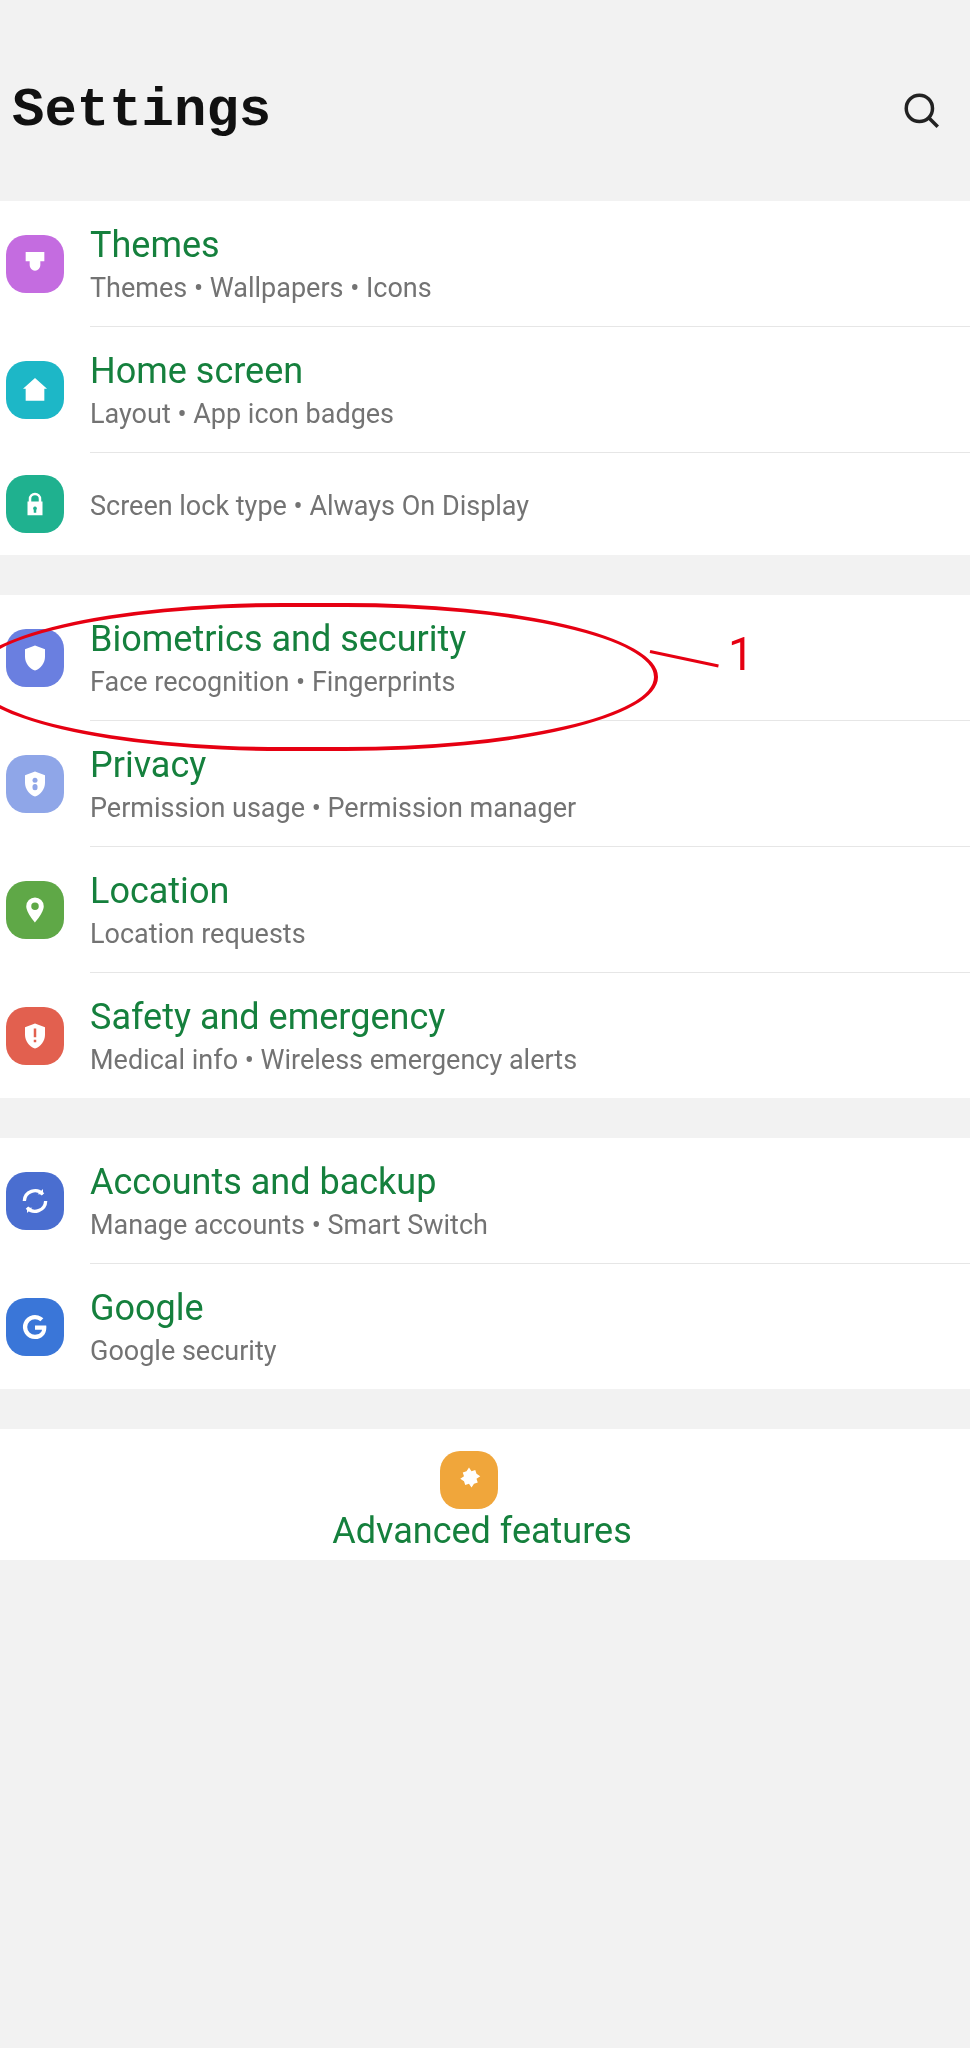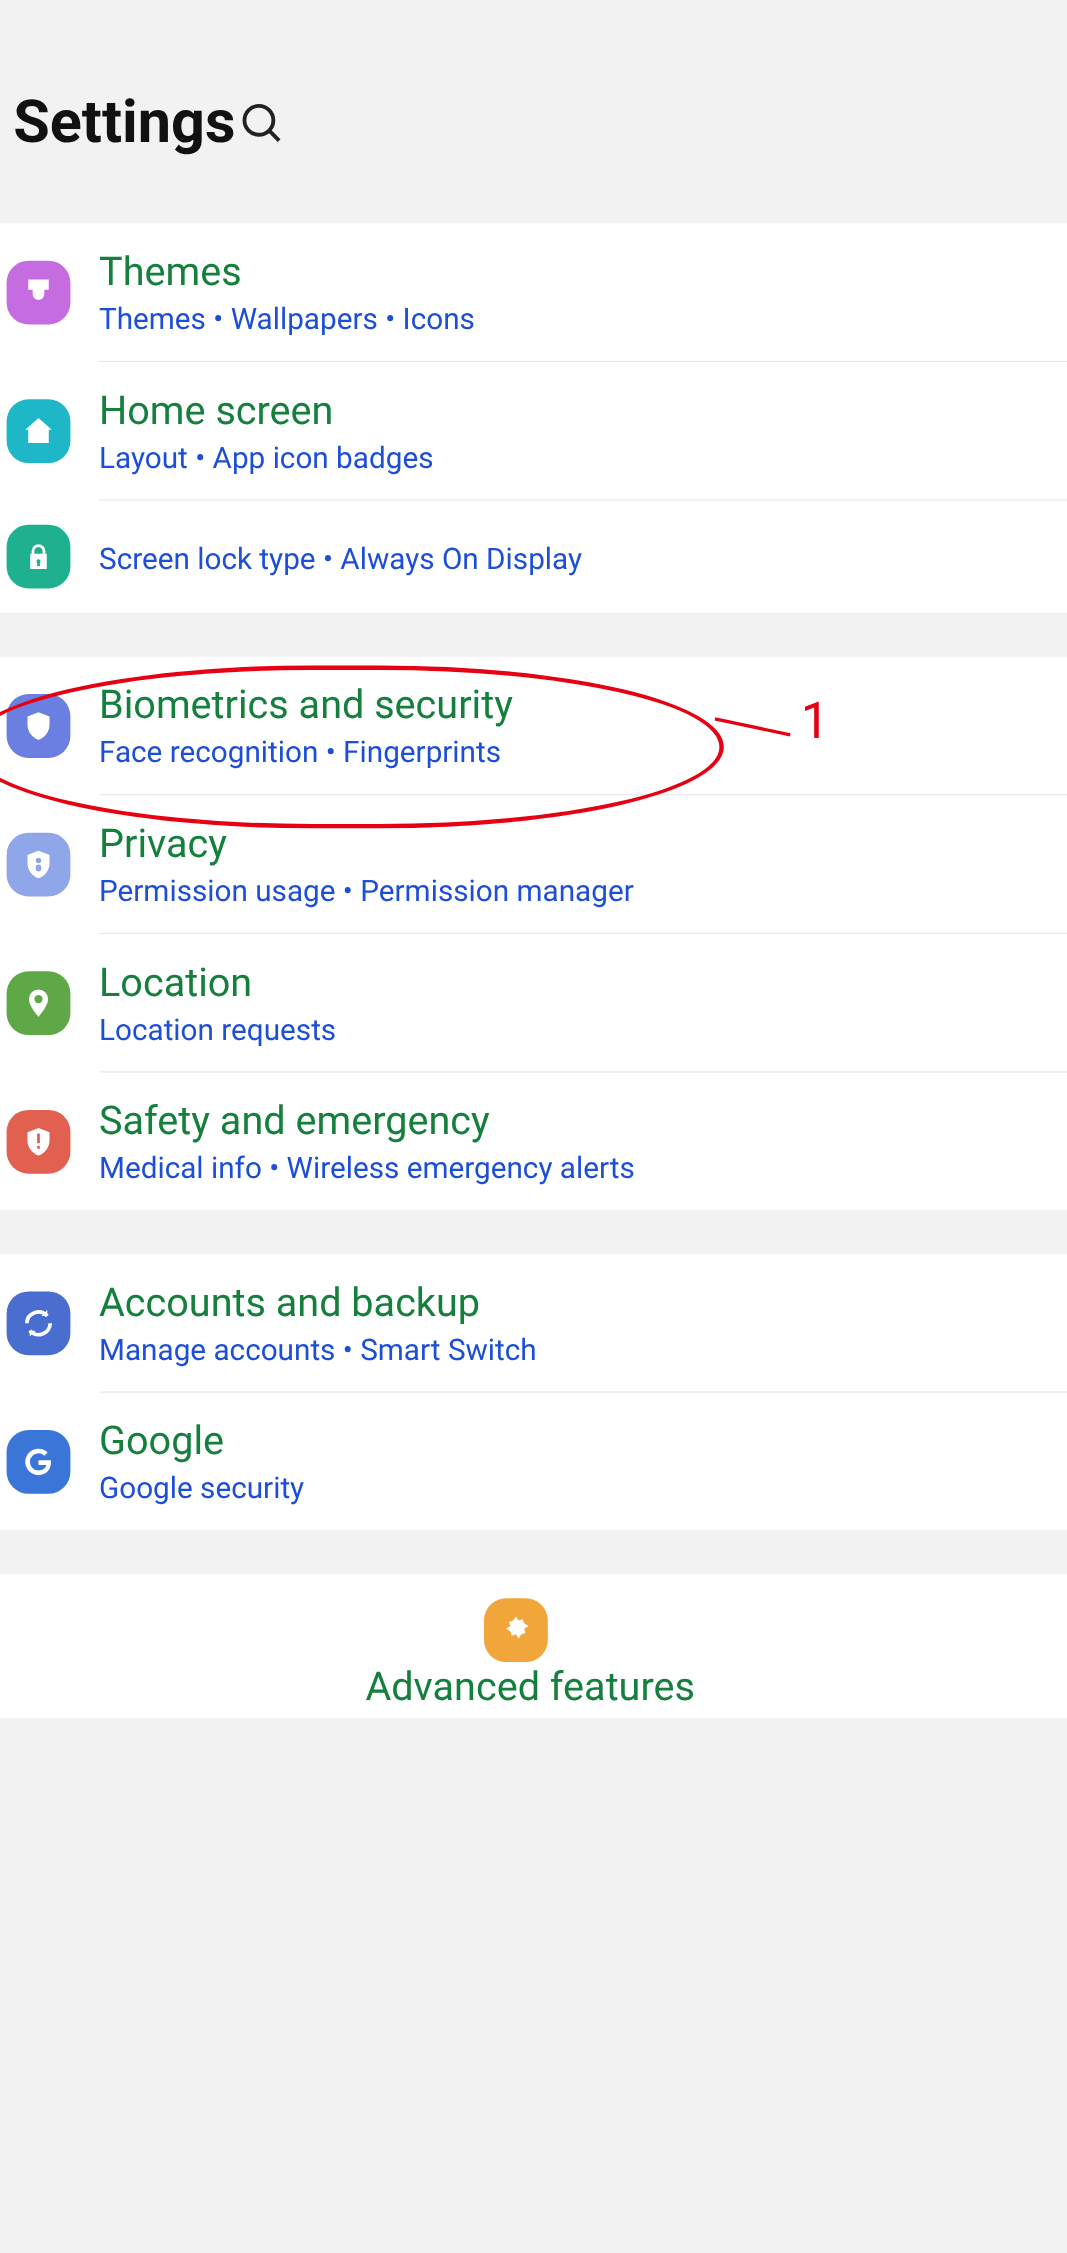--- a/index.html
+++ b/index.html
@@ -6,21 +6,23 @@
     margin: 0;
     padding: 0;
     width: 970px;
     font-family: -apple-system, "Segoe UI", Roboto, "Helvetica Neue", Arial, sans-serif;
     background: #f2f2f2;
     color: #111;
   }
   .header {
     display: flex;
     align-items: center;
+    justify-content: space-between;
     padding: 80px 24px 60px 12px;
+    font-family: Liberation Mono, monospace;
   }
   .header h1 {
     font-size: 54px;
     font-weight: 700;
     margin: 0;
   }
   .search-btn {
     width: 48px;
     height: 48px;
     display: flex;
@@ -57,21 +59,21 @@
     flex: 1;
     min-width: 0;
   }
   .title {
     font-size: 36px;
     line-height: 1.25;
     color: #15803d;
   }
   .sub {
     font-size: 27px;
-    color: #1d4ed8;
+    color: #737373;
     margin-top: 4px;
   }
   .divider {
     height: 1px;
     background: #e6e6e6;
     margin-left: 90px;
   }
   
   .anno-circle {
     position: absolute;

